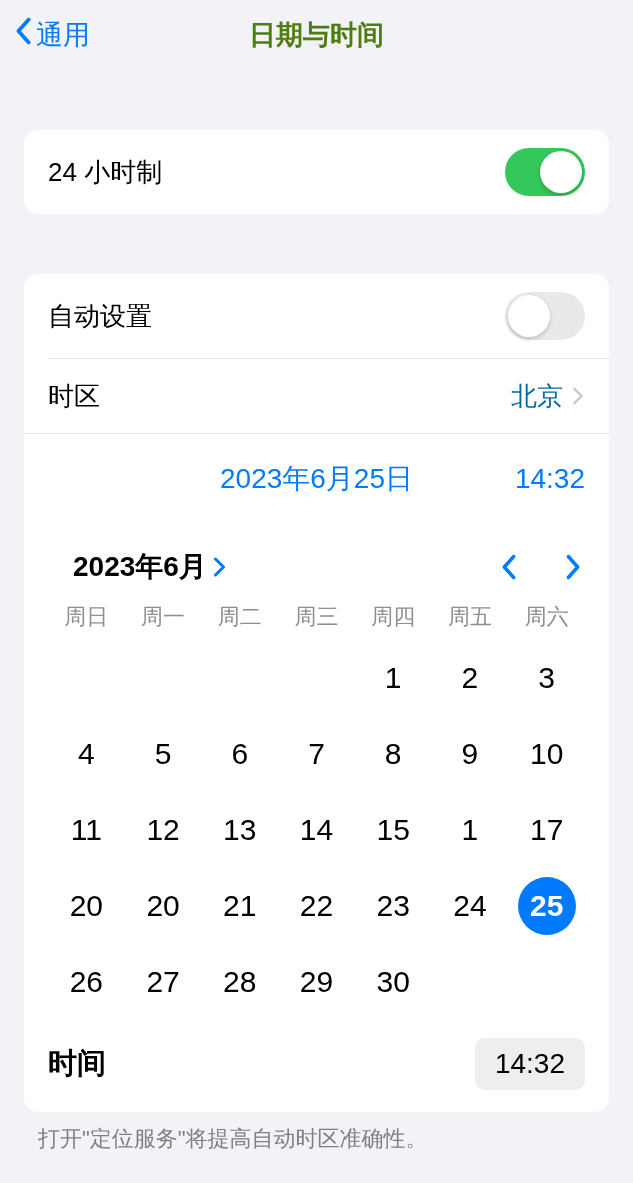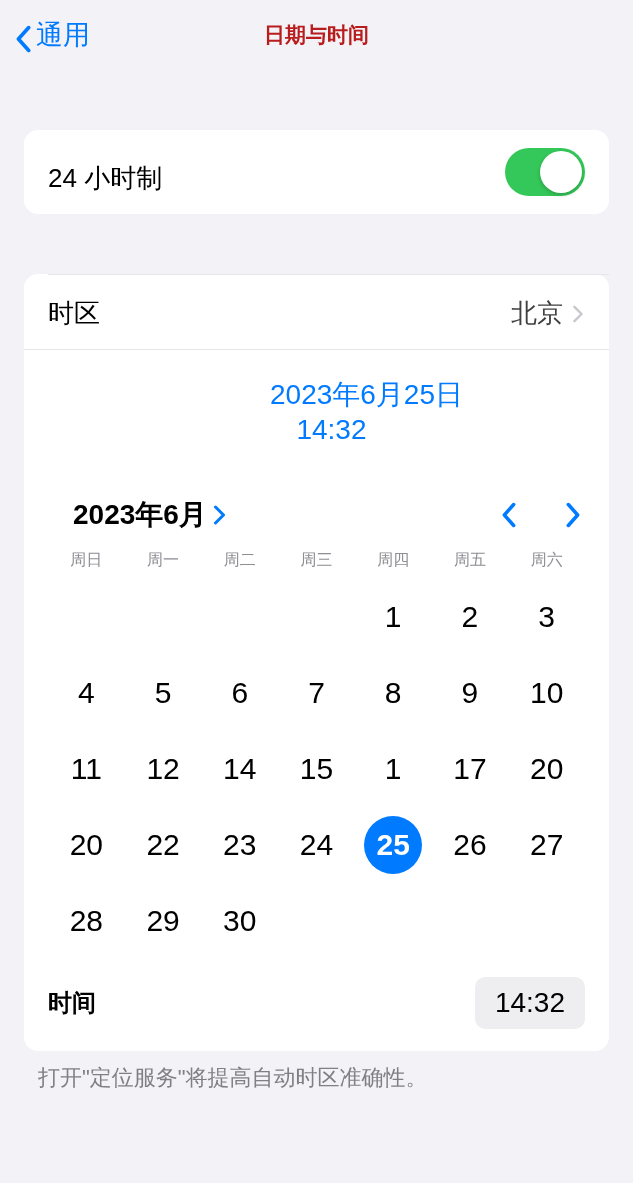--- a/index.html
+++ b/index.html
@@ -11,68 +11,68 @@
       overflow: hidden;
     }
     .header {
       display: flex;
       align-items: center;
       height: 70px;
       position: relative;
     }
     .back-button {
       display: flex;
-      align-items: flex-end;
+      align-items: flex-start;
       color: #007aff;
       font-size: 27px;
       padding-left: 12px;
       cursor: pointer;
     }
     .back-chevron {
       width: 22px;
       height: 28px;
       display: inline-flex;
       align-items: center;
       justify-content: center;
       margin-right: 2px;
     }
     .header-title {
       position: absolute;
       left: 50%;
       transform: translateX(-50%);
-      font-size: 21px;
+      font-size: 27px;
       font-weight: 600;
-      color: #b91c1c;
+      color: #4d7c0f;
     }
     .section {
       background: #fff;
       margin: 0 24px;
       border-radius: 14px;
     }
     .section-first { margin-top: 60px; }
     .section-second { margin-top: 60px; }
     .row {
       display: flex;
-      align-items: flex-end;
+      align-items: center;
       justify-content: space-between;
       padding: 18px 24px;
       min-height: 74px;
     }
     .row-label {
       font-size: 26px;
       color: #000;
     }
     .row-value {
       display: flex;
       align-items: center;
       gap: 8px;
     }
     .row-value-text {
       font-size: 26px;
-      color: #404040;
+      color: #0369a1;
     }
     .chevron-right {
       width: 14px;
       height: 20px;
       display: inline-flex;
       align-items: center;
       justify-content: center;
       color: #c7c7cc;
     }
     .divider {
@@ -105,21 +105,20 @@
     }
     .toggle-on .toggle-knob { right: 3px; }
     .toggle-off .toggle-knob { left: 3px; }
     
     .datetime-preview {
       display: flex;
       align-items: center;
       justify-content: space-between;
       padding: 26px 24px;
       min-height: 74px;
-      flex-direction: column;
     }
     .date-text {
       font-size: 28px;
       color: #007aff;
       flex: 1;
       text-align: center;
       padding-left: 100px;
     }
     .time-text {
       font-size: 28px;
@@ -167,21 +166,21 @@
       cursor: pointer;
     }
     .weekday-header {
       display: grid;
       grid-template-columns: repeat(7, 1fr);
       gap: 0;
       padding-bottom: 8px;
     }
     .weekday-cell {
       text-align: center;
-      font-size: 16px;
+      font-size: 22px;
       color: #8e8e93;
       font-weight: 500;
     }
     .calendar-grid {
       display: grid;
       grid-template-columns: repeat(7, 1fr);
       gap: 0;
     }
     .day-cell {
       height: 76px;
@@ -214,21 +213,21 @@
       z-index: 1;
     }
     
     .time-row {
       display: flex;
       align-items: center;
       justify-content: space-between;
       padding: 18px 24px 22px 24px;
     }
     .time-row-label {
-      font-size: 24px;
+      font-size: 29px;
       font-weight: 600;
       color: #000;
     }
     .time-pill {
       background: #eeeef0;
       border-radius: 10px;
       padding: 10px 20px;
       font-size: 28px;
       color: #000;
       cursor: pointer;
@@ -258,20 +257,26 @@
 <div class="section section-first">
   <div class="row">
     <span class="row-label">24 小时制</span>
     <div class="toggle toggle-on">
       <div class="toggle-knob"></div>
     </div>
   </div>
 </div>
 
 <div class="section section-second">
+  <div class="row">
+    <span class="row-label">自动设置</span>
+    <div class="toggle toggle-off">
+      <div class="toggle-knob"></div>
+    </div>
+  </div>
   <div class="divider"></div>
   <div class="row">
     <span class="row-label">时区</span>
     <div class="row-value">
       <span class="row-value-text">北京</span>
       <span class="chevron-right">
         <svg viewBox="0 0 12 20" width="12" height="18" fill="none" stroke="currentColor" stroke-width="2.6" stroke-linecap="round" stroke-linejoin="round">
             <polyline points="2,2 10,10 2,18"></polyline>
           </svg>
       </span>
@@ -352,36 +357,42 @@
         <div class="day-cell">
           <span>10</span>
         </div>
         <div class="day-cell">
           <span>11</span>
         </div>
         <div class="day-cell">
           <span>12</span>
         </div>
         <div class="day-cell">
+          <span>13</span>
+        </div>
+        <div class="day-cell">
           <span>14</span>
         </div>
         <div class="day-cell">
           <span>15</span>
         </div>
         <div class="day-cell">
           <span>1</span>
         </div>
         <div class="day-cell">
           <span>17</span>
         </div>
         <div class="day-cell">
           <span>20</span>
         </div>
         <div class="day-cell">
           <span>20</span>
+        </div>
+        <div class="day-cell">
+          <span>21</span>
         </div>
         <div class="day-cell">
           <span>22</span>
         </div>
         <div class="day-cell">
           <span>23</span>
         </div>
         <div class="day-cell">
           <span>24</span>
         </div>

